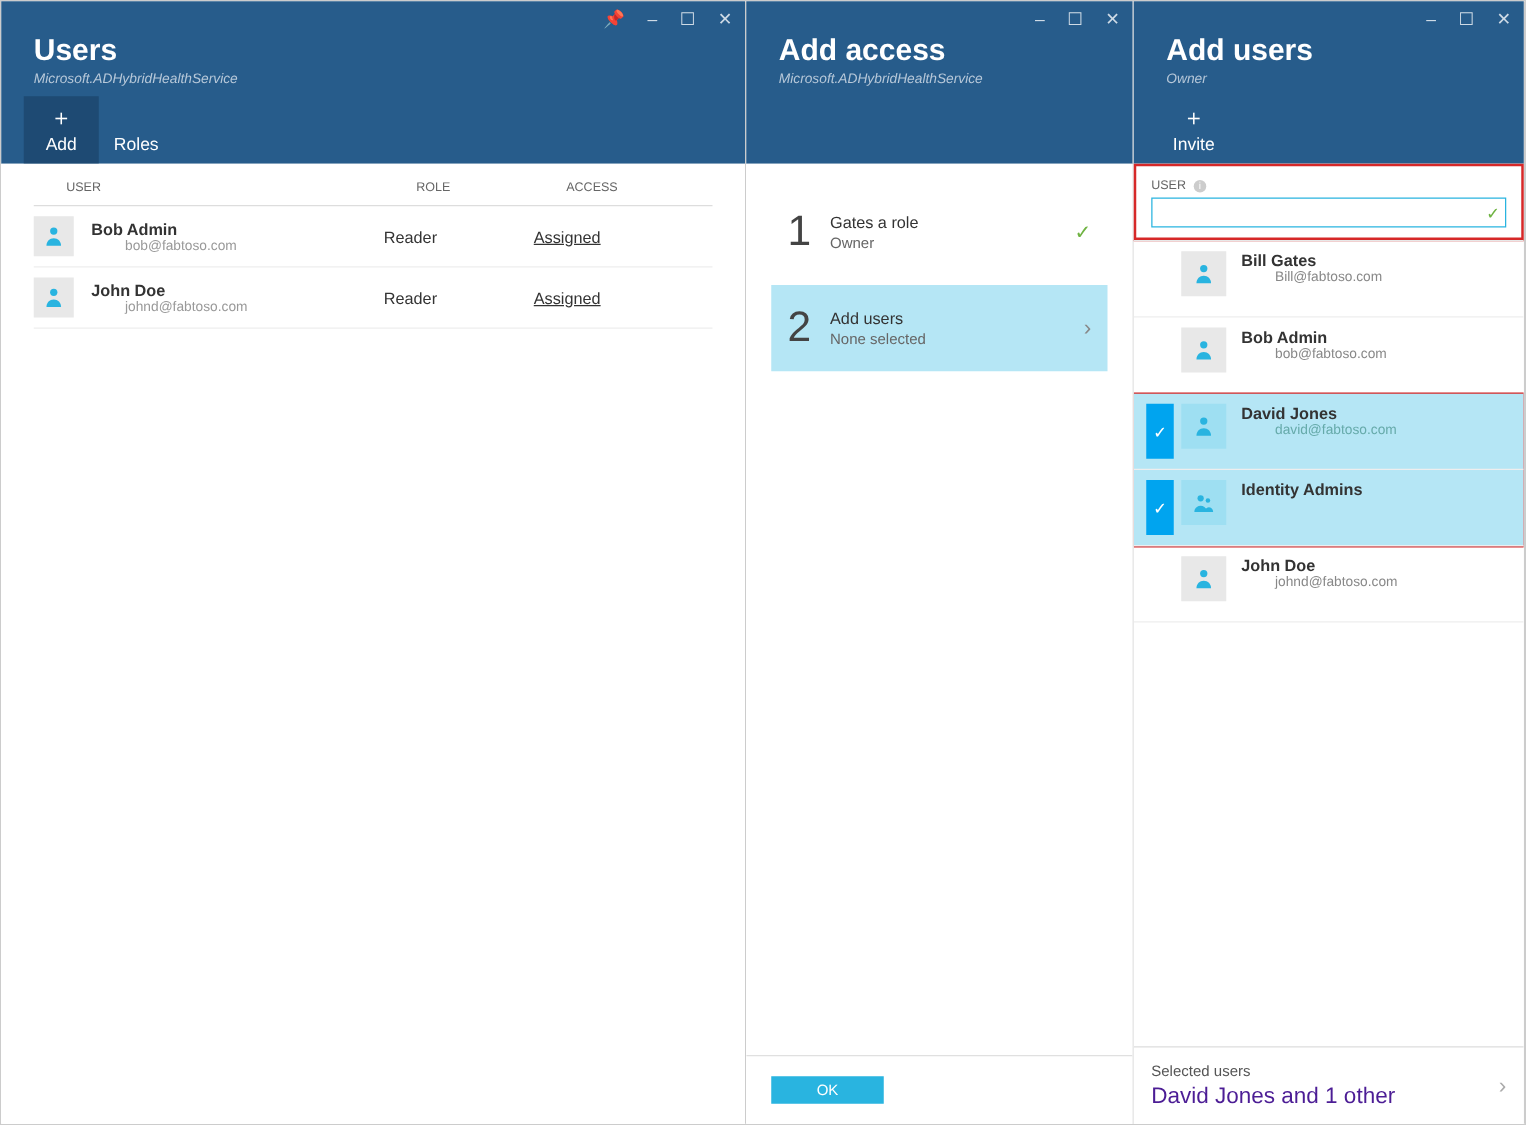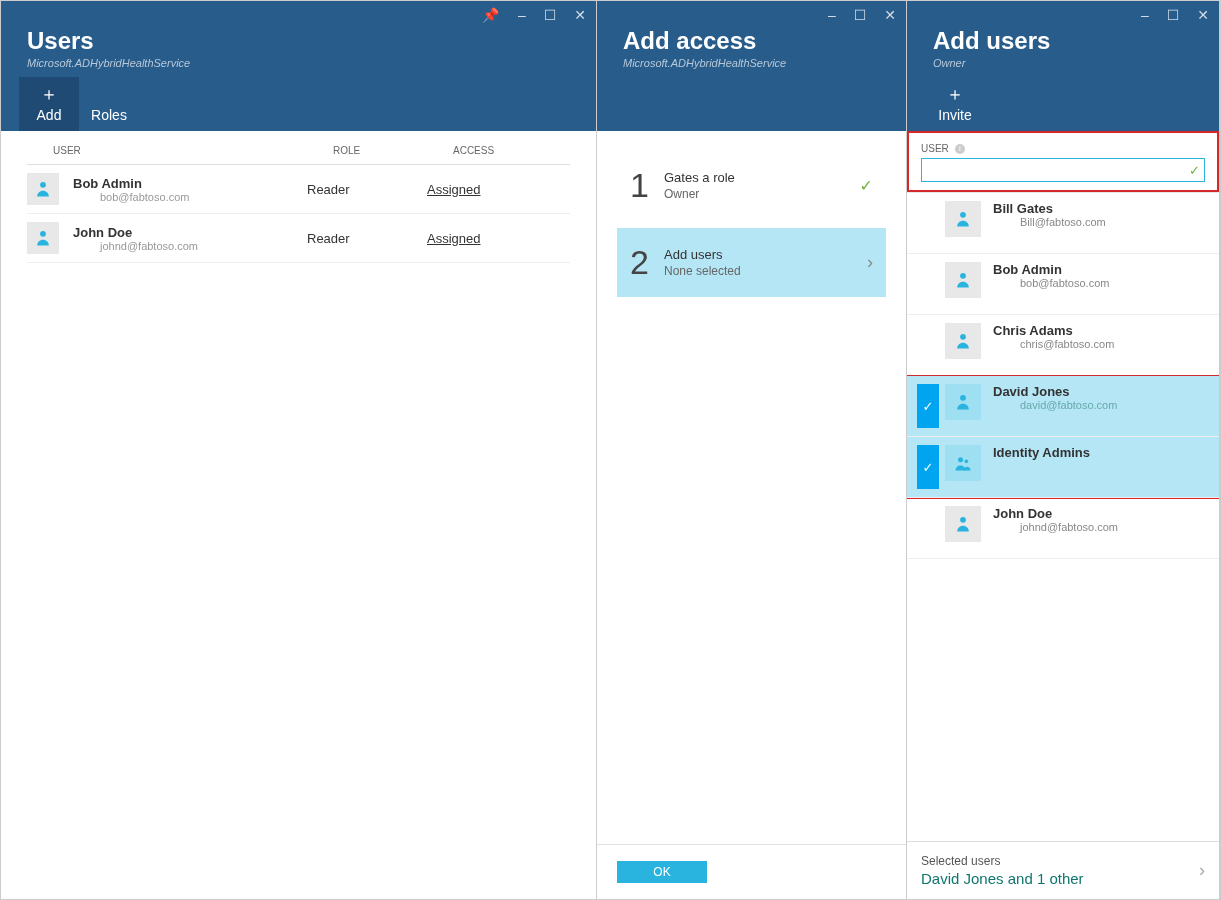--- a/index.html
+++ b/index.html
@@ -60,21 +60,21 @@
   .ulist-row.selected { background: #b5e6f5; }
   .sel-strip { width: 22px; height: 44px; display:flex; align-items:center; justify-content:center; margin-right: 6px; }
   .selected .sel-strip { background: #00a4ef; color:#fff; }
   .ulist-row .avatar { width: 36px; height: 36px; margin-right: 12px; }
   .ulist-row .uemail { color: #888; }
   .selected .avatar { background: #9edff2; }
   .selected .uemail { color: #6aa; }
   .selected-panel { border-top: 1px solid #ddd; padding: 12px 14px; display:flex; align-items:center; cursor:pointer;}
   .selected-panel .txt { flex:1; }
   .selected-panel .t1 { font-size: 12px; color:#555; }
-  .selected-panel .t2 { font-size: 15px; color:#0f766e; margin-top:2px;}
+  .selected-panel .t2 { font-size: 18px; color:#4c1d95; margin-top:2px;}
   .select-footer { padding: 14px 14px 20px 14px; }
   .select-btn-wrap { display:inline-block; padding: 6px; }
   .select-btn { width: 86px; height: 22px; background:#29b4e0; color:#fff; border:none; font-size:12px; cursor:pointer; }
   .highlight-group { position: relative; }
 </style>
 </head>
 <body>
 
 <div class="app">
 
@@ -236,33 +236,20 @@
               <div class="sel-strip"></div>
               <div class="avatar">
                 <svg viewBox="0 0 24 24">
                   <circle cx="12" cy="7" r="3.5" fill="#29b4e0"></circle>
                   <path d="M5 21c0-4 3-7 7-7s7 3 7 7" fill="#29b4e0"></path>
                 </svg>
               </div>
               <div>
                 <div class="uname">Bob Admin</div>
                 <div class="uemail">bob@fabtoso.com</div>
-              </div>
-            </div>
-            <div class="ulist-row">
-              <div class="sel-strip"></div>
-              <div class="avatar">
-                <svg viewBox="0 0 24 24">
-                  <circle cx="12" cy="7" r="3.5" fill="#29b4e0"></circle>
-                  <path d="M5 21c0-4 3-7 7-7s7 3 7 7" fill="#29b4e0"></path>
-                </svg>
-              </div>
-              <div>
-                <div class="uname">Chris Adams</div>
-                <div class="uemail">chris@fabtoso.com</div>
               </div>
             </div>
             <div class="highlight-group redbox">
               <div class="ulist-row selected">
                 <div class="sel-strip">✓</div>
                 <div class="avatar">
                   <svg viewBox="0 0 24 24">
                     <circle cx="12" cy="7" r="3.5" fill="#29b4e0"></circle>
                     <path d="M5 21c0-4 3-7 7-7s7 3 7 7" fill="#29b4e0"></path>
                   </svg>

